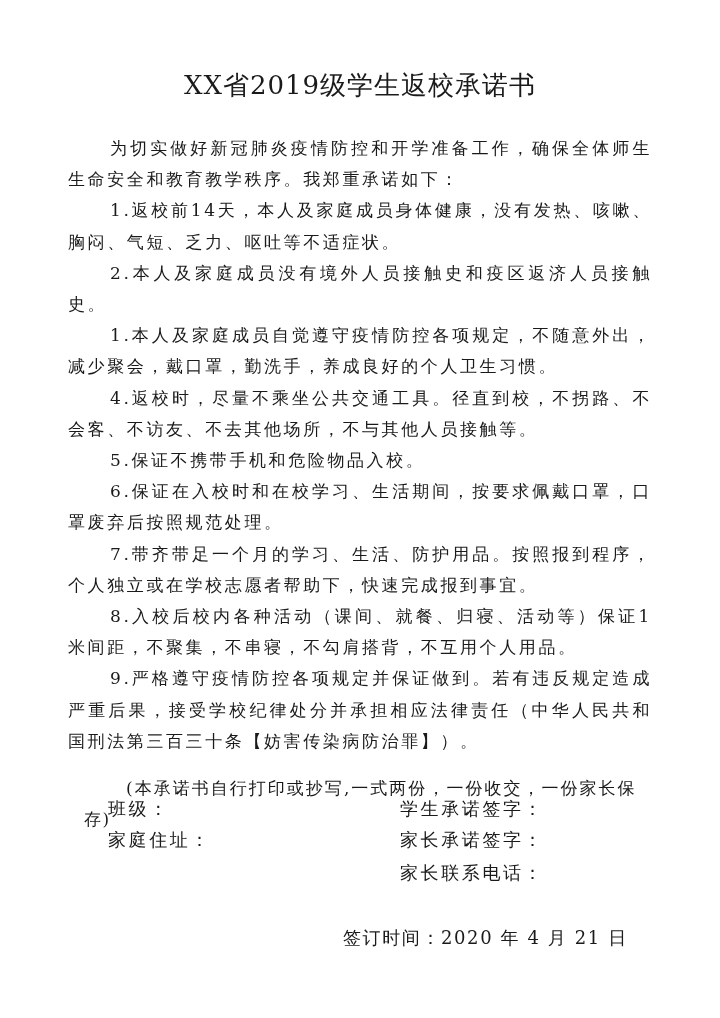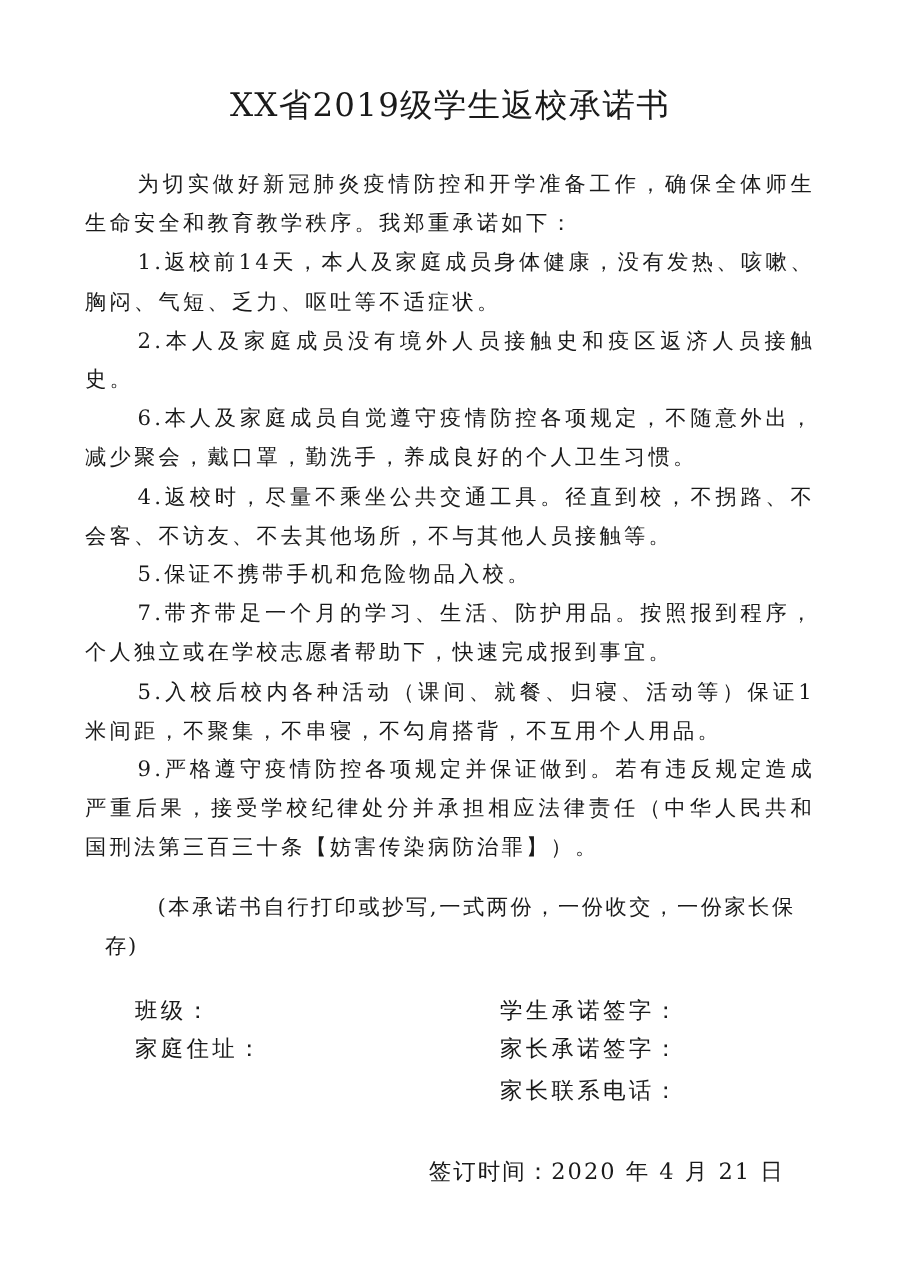--- a/index.html
+++ b/index.html
@@ -78,25 +78,26 @@
 <body>
 
 <div class="page">
 
   <div class="title">XX省2019级学生返校承诺书</div>
 
   <div class="body-text">
     <p class="para">为切实做好新冠肺炎疫情防控和开学准备工作，确保全体师生生命安全和教育教学秩序。我郑重承诺如下：</p>
     <p class="para">1.返校前14天，本人及家庭成员身体健康，没有发热、咳嗽、胸闷、气短、乏力、呕吐等不适症状。</p>
     <p class="para">2.本人及家庭成员没有境外人员接触史和疫区返济人员接触史。</p>
-    <p class="para">6.本人及家庭成员自觉遵守疫情防控各项规定，不随意外出，减少聚会，戴口罩，勤洗手，养成良好的个人卫生习惯。</p>
+    <p class="para">1.本人及家庭成员自觉遵守疫情防控各项规定，不随意外出，减少聚会，戴口罩，勤洗手，养成良好的个人卫生习惯。</p>
     <p class="para">4.返校时，尽量不乘坐公共交通工具。径直到校，不拐路、不会客、不访友、不去其他场所，不与其他人员接触等。</p>
     <p class="para">5.保证不携带手机和危险物品入校。</p>
+    <p class="para">6.保证在入校时和在校学习、生活期间，按要求佩戴口罩，口罩废弃后按照规范处理。</p>
     <p class="para">7.带齐带足一个月的学习、生活、防护用品。按照报到程序，个人独立或在学校志愿者帮助下，快速完成报到事宜。</p>
-    <p class="para">5.入校后校内各种活动（课间、就餐、归寝、活动等）保证1米间距，不聚集，不串寝，不勾肩搭背，不互用个人用品。</p>
+    <p class="para">8.入校后校内各种活动（课间、就餐、归寝、活动等）保证1米间距，不聚集，不串寝，不勾肩搭背，不互用个人用品。</p>
     <p class="para">9.严格遵守疫情防控各项规定并保证做到。若有违反规定造成严重后果，接受学校纪律处分并承担相应法律责任（中华人民共和国刑法第三百三十条【妨害传染病防治罪】）。</p>
     <p class="note">(本承诺书自行打印或抄写,一式两份，一份收交，一份家长保存)</p>
   </div>
 
   <div class="sign-block">
     <div class="sign-field f-class">班级：</div>
     <div class="sign-field f-address">家庭住址：</div>
     <div class="sign-field f-parent">家长承诺签字：</div>
     <div class="sign-field f-student">学生承诺签字：</div>
     <div class="sign-field f-phone">家长联系电话：</div>

